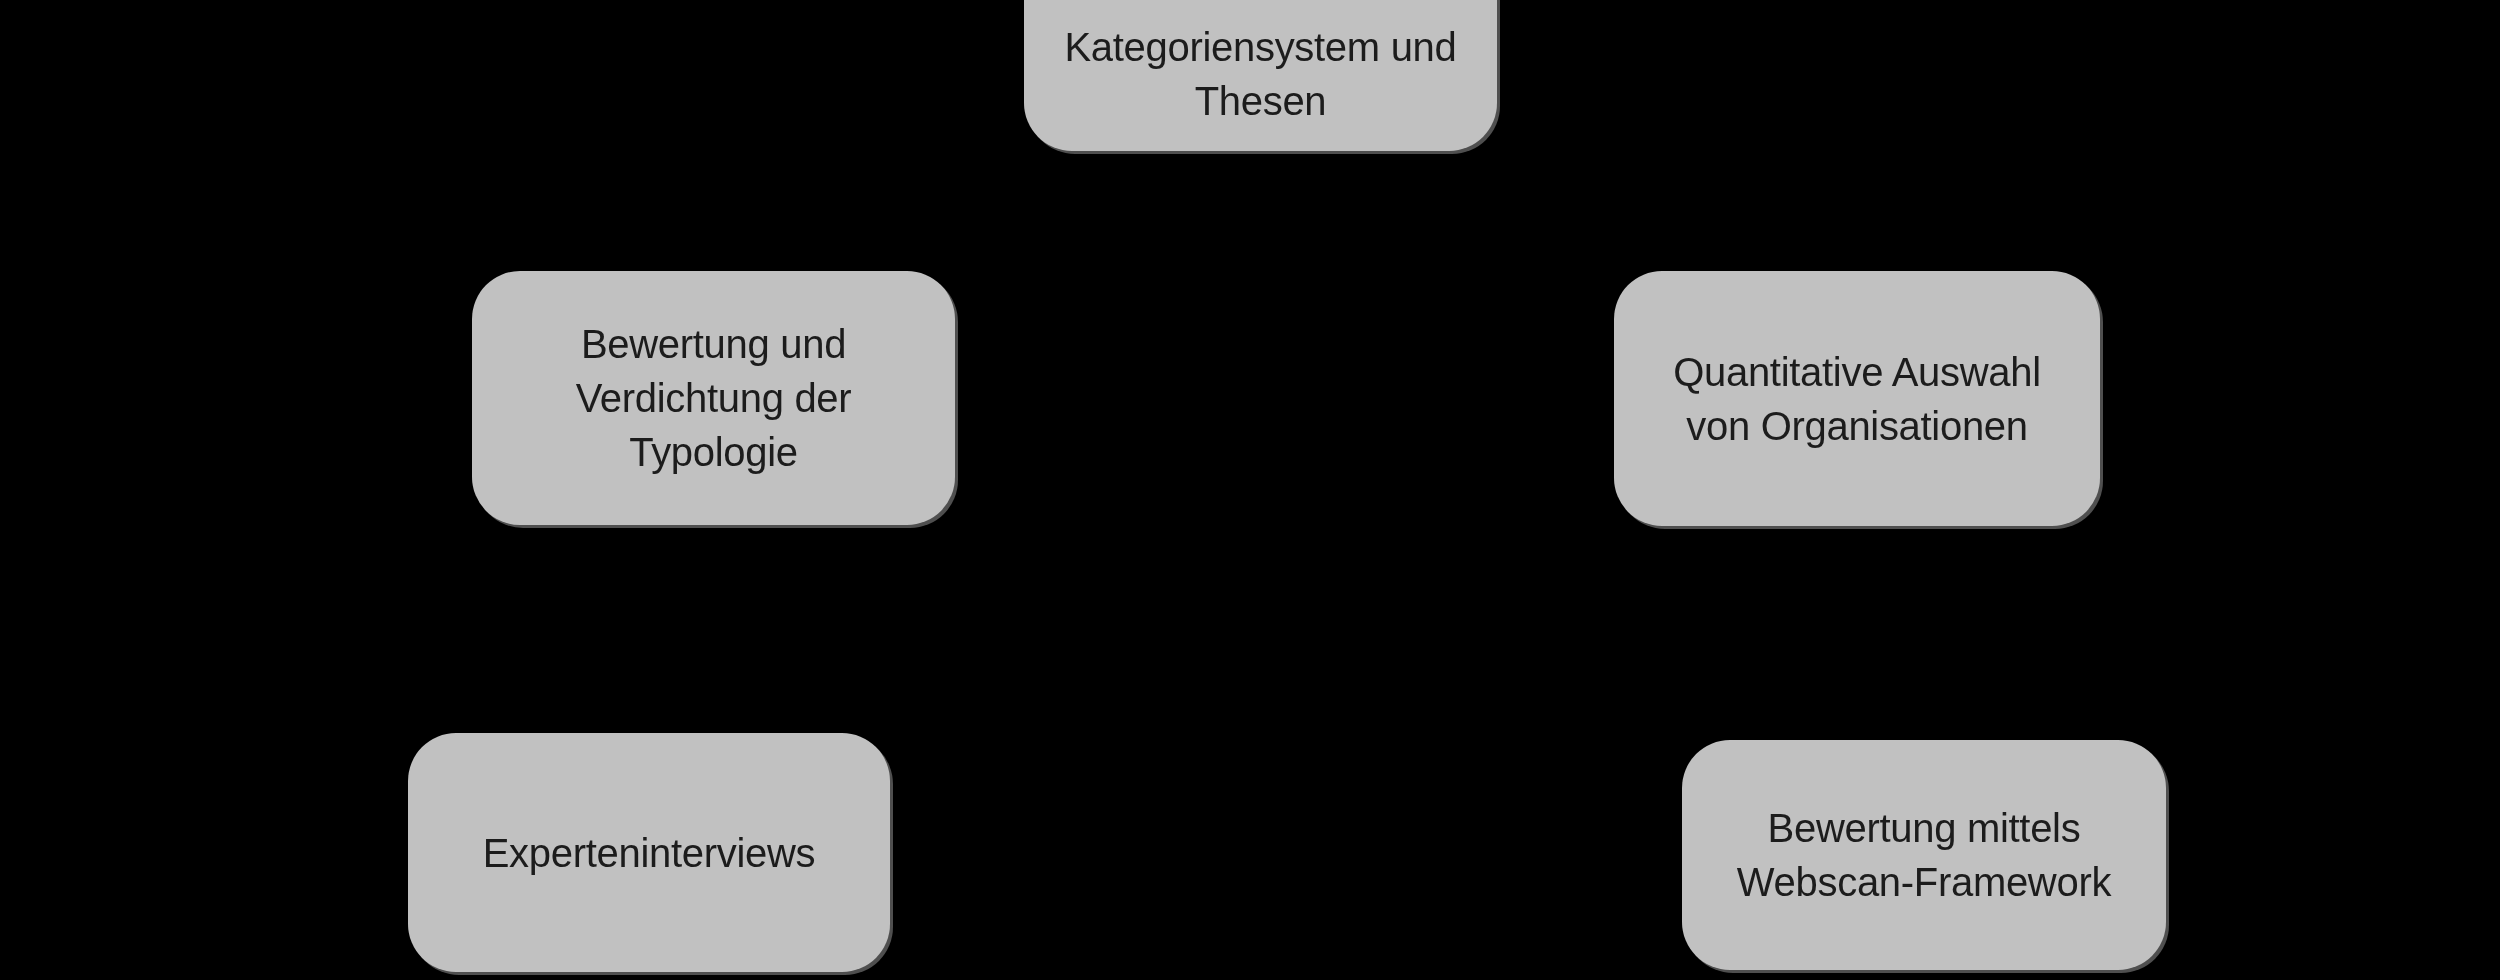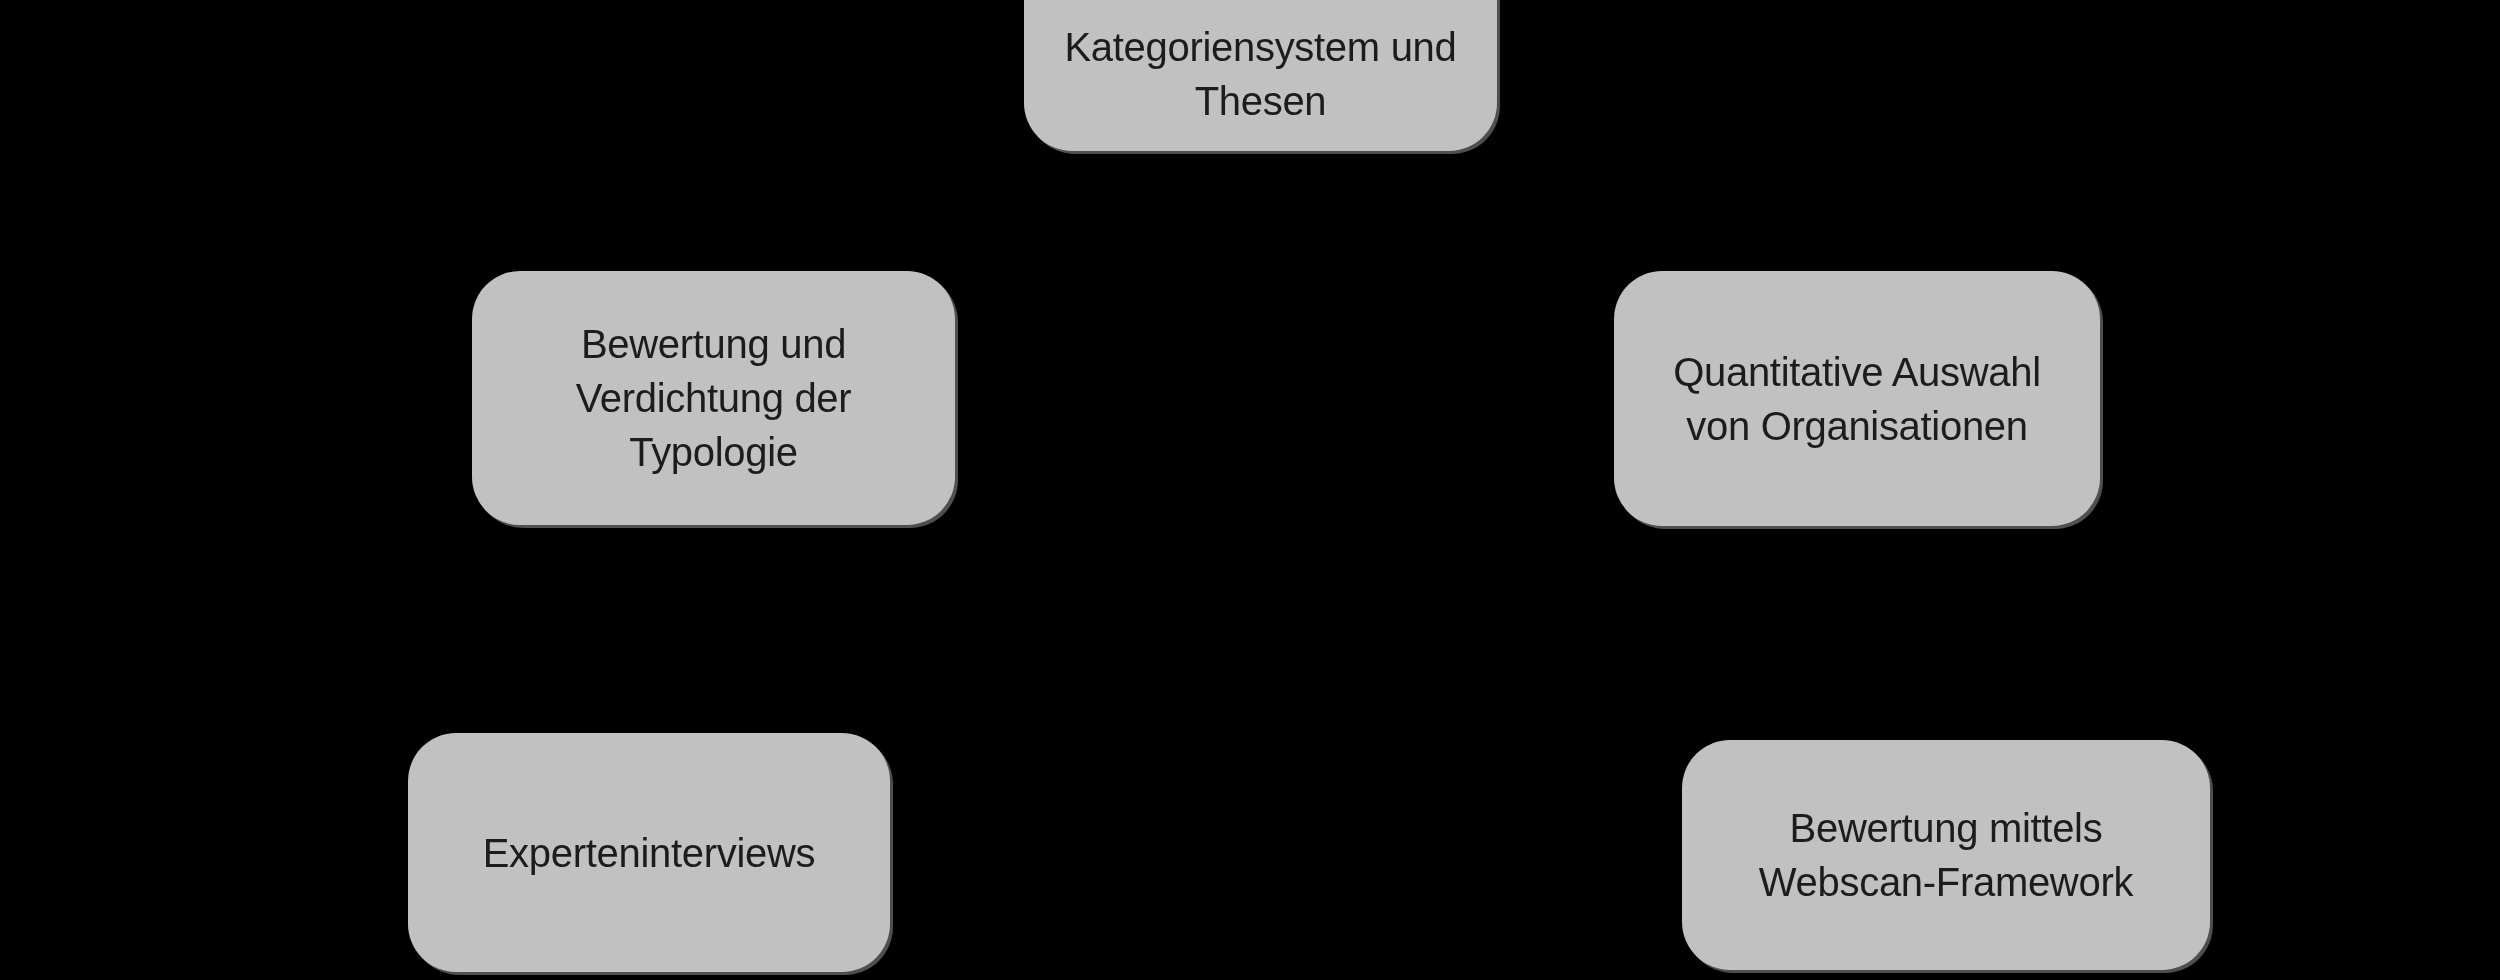--- a/index.html
+++ b/index.html
@@ -35,21 +35,21 @@
     font-size: 40px;
     line-height: 54px;
     letter-spacing: -0.3px;
     color: var(--node-text);
   }
   
   .node-1 { left: 1016px; top: -105px; width: 473px; height: 256px; padding-top: 102px; }
   .node-2 { left: 464px;  top: 271px;  width: 483px; height: 254px; }
   .node-3 { left: 1606px; top: 271px;  width: 486px; height: 255px; }
   .node-4 { left: 400px;  top: 733px;  width: 482px; height: 239px; }
-  .node-5 { left: 1674px; top: 740px;  width: 528px; height: 230px; }
+  .node-5 { left: 1674px; top: 740px;  width: 484px; height: 230px; }
 </style>
 </head>
 <body>
 
 <div class="canvas">
 
   <div class="node node-1">
     <span class="node-label">Kategoriensystem und
 Thesen</span>
   </div>

